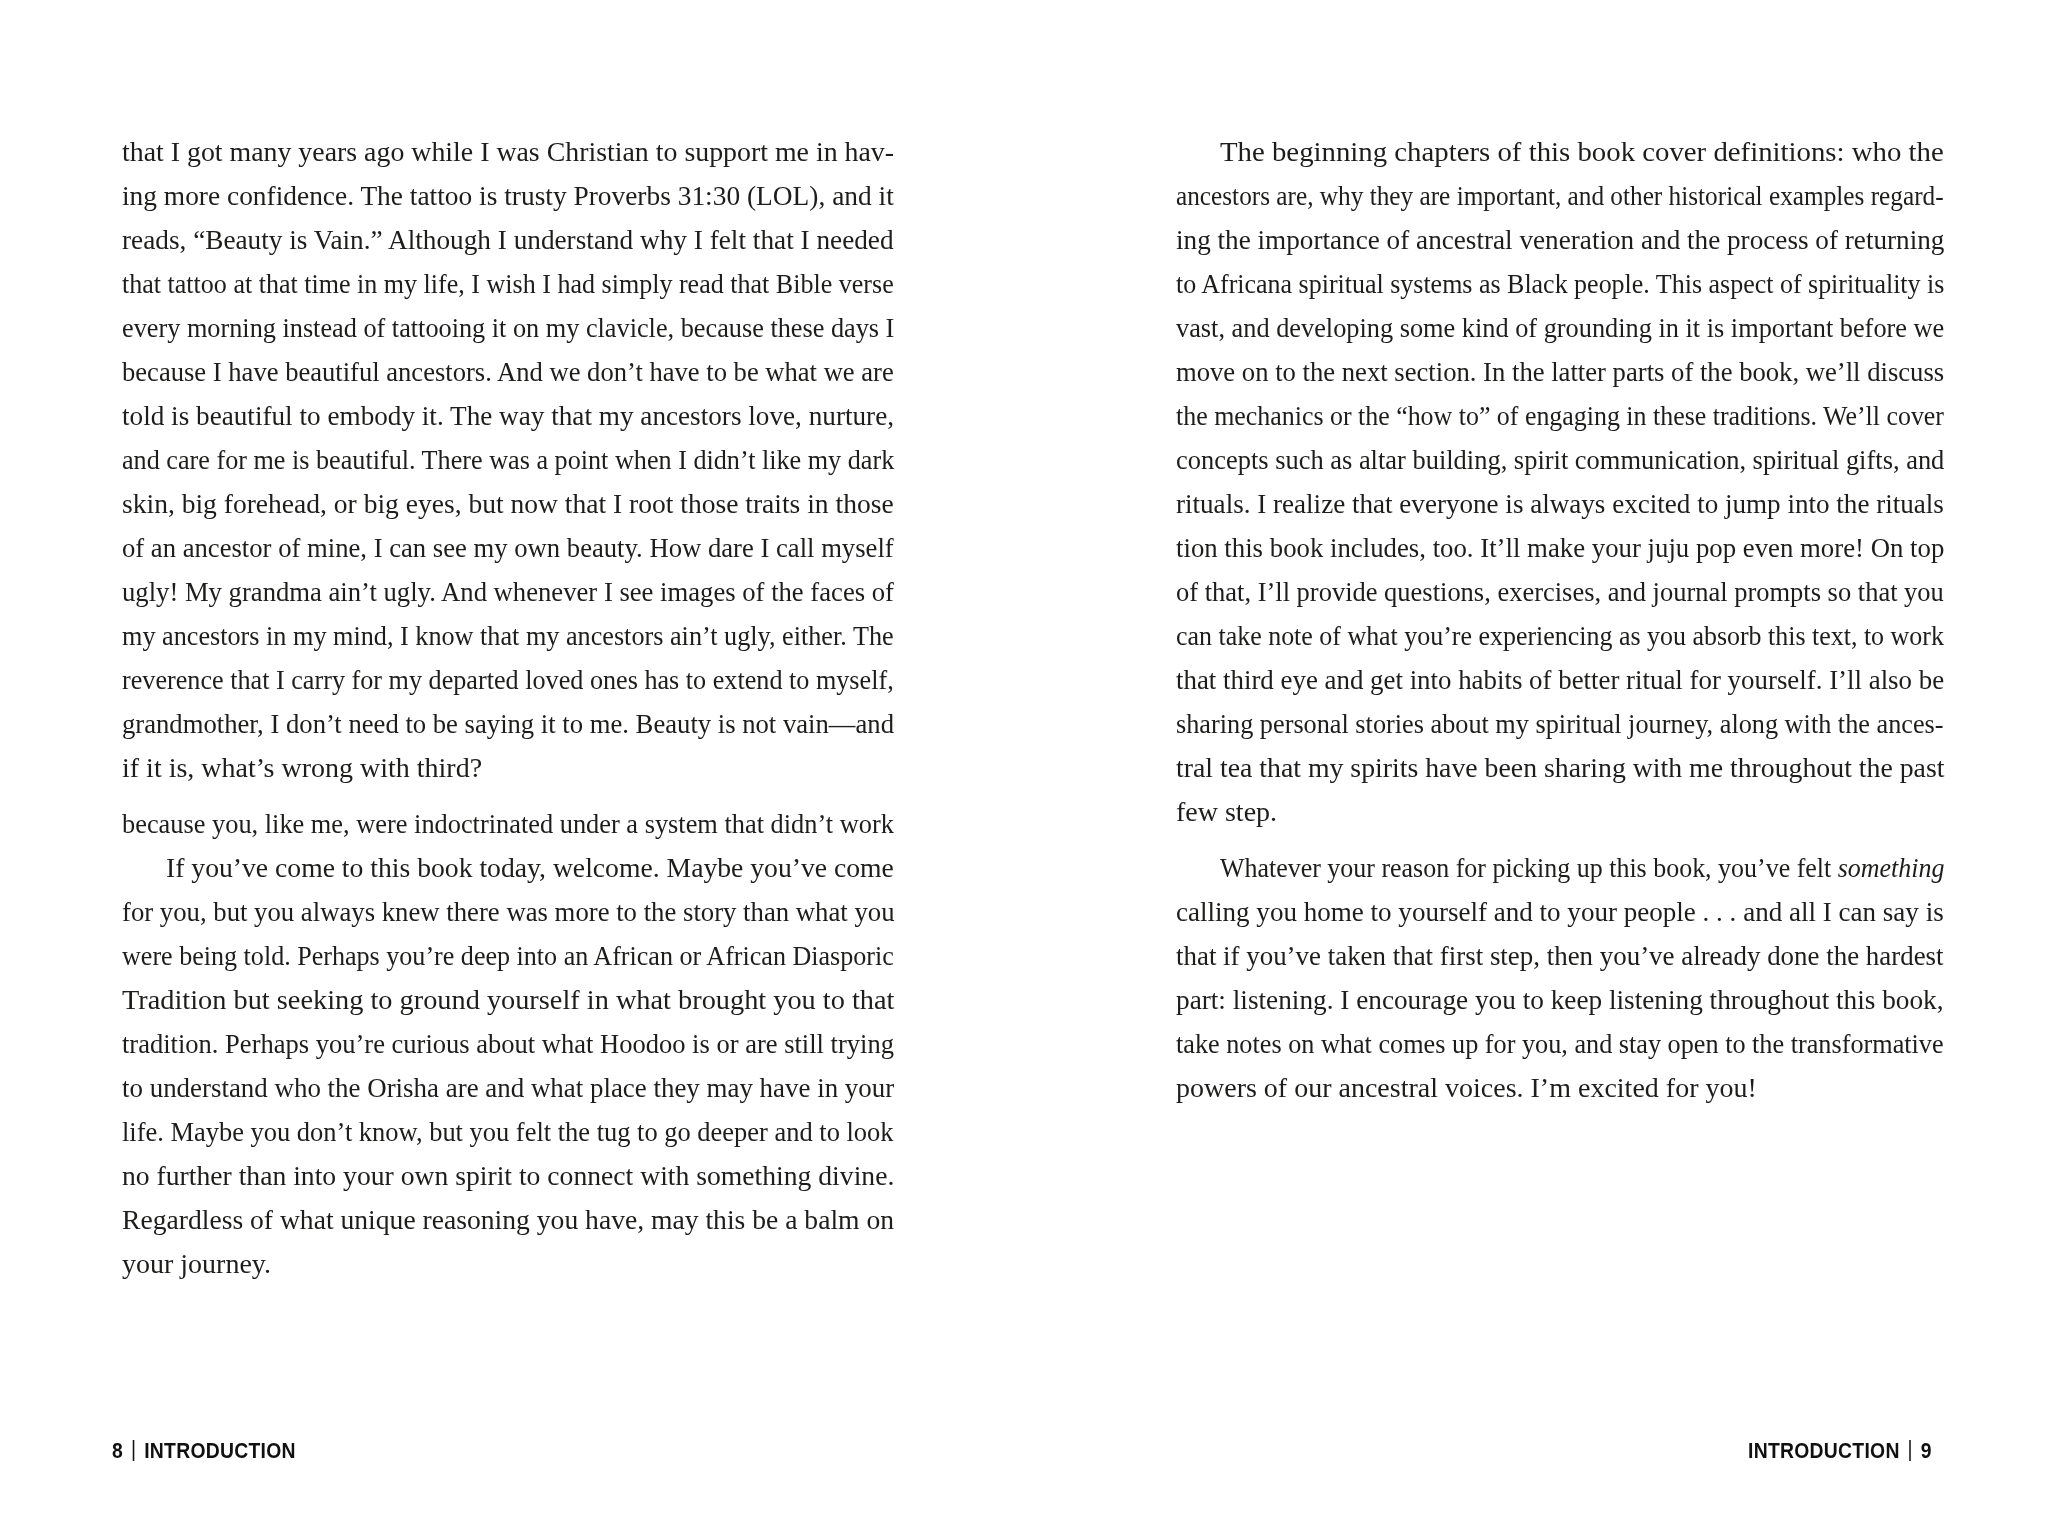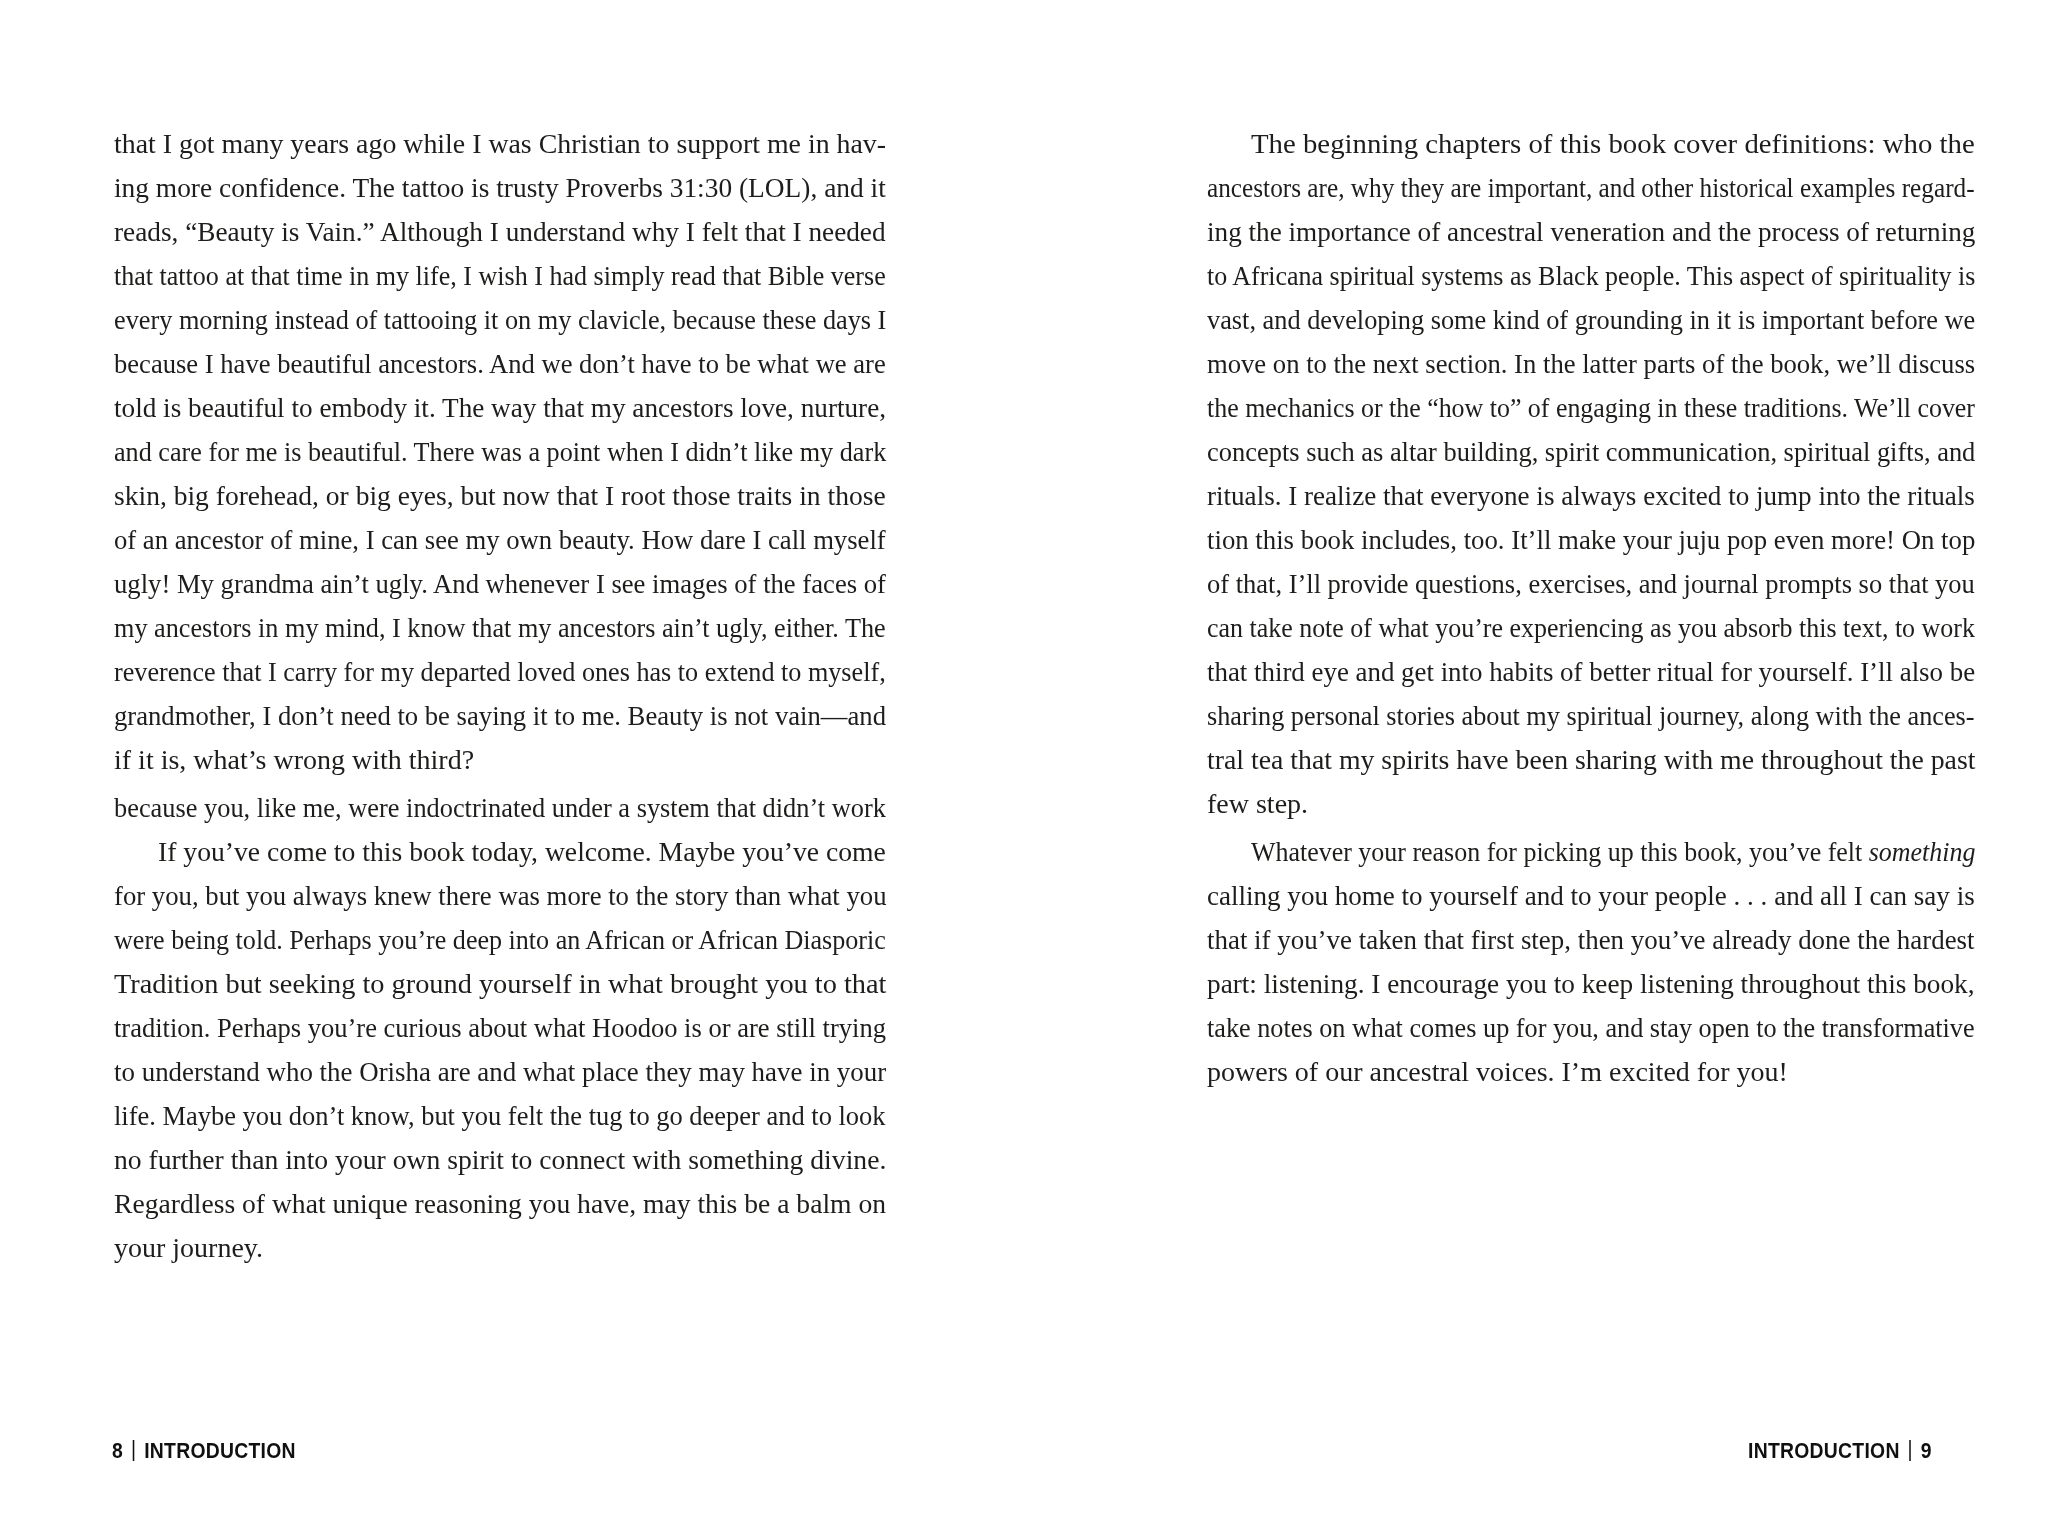--- a/index.html
+++ b/index.html
@@ -6,22 +6,22 @@
   body{
     width:2048px;height:1536px;
     background:#ffffff;
     position:relative;
     font-family:"Liberation Serif", serif;
     color:#1d1d1b;
     overflow:hidden;
   }
   .page-body{position:absolute;top:118px;}
   #left-body{left:110px;width:772px;}
-  #right-body{left:1203px;width:768px;}
-  .para{margin:4px;padding:0;font-family:Liberation Serif, serif;}
+  #right-body{left:1164px;width:768px;}
+  .para{margin:12px;padding:0;font-family:Liberation Serif, serif;}
   .line{
     height:44px;
     line-height:44px;
     font-size:28px;
     white-space:nowrap;
     overflow:visible;
   }
   .line.indent{padding-left:44px;}
   .ltxt{
     display:inline-block;

